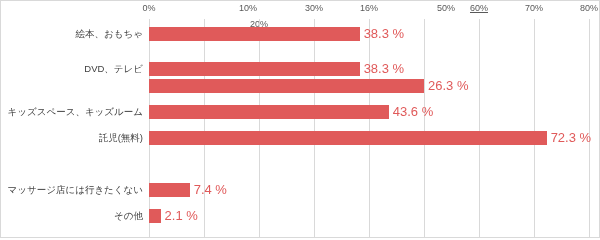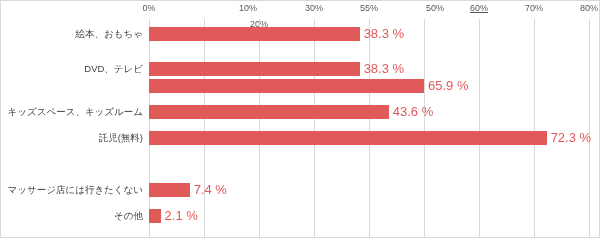--- a/index.html
+++ b/index.html
@@ -97,22 +97,22 @@
 </style>
 </head>
 <body>
 
 <div id="chart-root">
   <div id="x-axis">
       <span class="xtick" style="left: 148px;">0%</span>
       <span class="xtick" style="left: 203px; margin-left: 44px;">10%</span>
       <span class="xtick" style="left: 258px; margin-top: 16px;">20%</span>
       <span class="xtick" style="left: 313px; text-align: center;">30%</span>
-      <span class="xtick" style="left: 368px;">55%</span>
-      <span class="xtick" style="left: 434px;">50%</span>
+      <span class="xtick" style="left: 368px;">16%</span>
+      <span class="xtick" style="left: 445px;">50%</span>
       <span class="xtick" style="left: 478px; text-decoration: underline;">60%</span>
       <span class="xtick" style="left: 533px;">70%</span>
       <span class="xtick" style="left: 588px;">80%</span>
     </div>
   <div id="plot">
     <div id="gridlines">
         <div class="gridline" style="left: 148px; background: rgb(217, 217, 217);"></div>
         <div class="gridline" style="left: 203px; background: rgb(217, 217, 217);"></div>
         <div class="gridline" style="left: 258px; background: rgb(217, 217, 217);"></div>
         <div class="gridline" style="left: 313px; background: rgb(217, 217, 217);"></div>
@@ -128,21 +128,21 @@
           <div class="bar" style="left: 148px; width: 210.65px; background: rgb(224, 90, 90);"></div>
           <div class="val-label" style="left: 362.65px; color: rgb(224, 90, 90);">38.3 %</div>
         </div>
         <div class="row" style="top: 37px; padding-left: 35px;">
           <div class="cat-label">DVD、テレビ</div>
           <div class="bar" style="left: 148px; width: 210.65px; background: rgb(224, 90, 90);"></div>
           <div class="val-label" style="left: 362.65px; color: rgb(224, 90, 90);">38.3 %</div>
         </div>
         <div class="row" style="top: 54px;">
           <div class="bar" style="left: 148px; width: 275px; background: rgb(224, 90, 90);"></div>
-          <div class="val-label" style="left: 427px; color: rgb(224, 90, 90);">65.9 %</div>
+          <div class="val-label" style="left: 427px; color: rgb(224, 90, 90);">26.3 %</div>
         </div>
         <div class="row" style="top: 80px;">
           <div class="cat-label">キッズスペース、キッズルーム</div>
           <div class="bar" style="left: 148px; width: 239.8px; background: rgb(224, 90, 90);"></div>
           <div class="val-label" style="left: 391.8px; color: rgb(224, 90, 90);">43.6 %</div>
         </div>
         <div class="row" style="top: 106px;">
           <div class="cat-label">託児(無料)</div>
           <div class="bar" style="left: 148px; width: 397.65px; background: rgb(224, 90, 90);"></div>
           <div class="val-label" style="left: 549.65px; color: rgb(224, 90, 90);">72.3 %</div>

